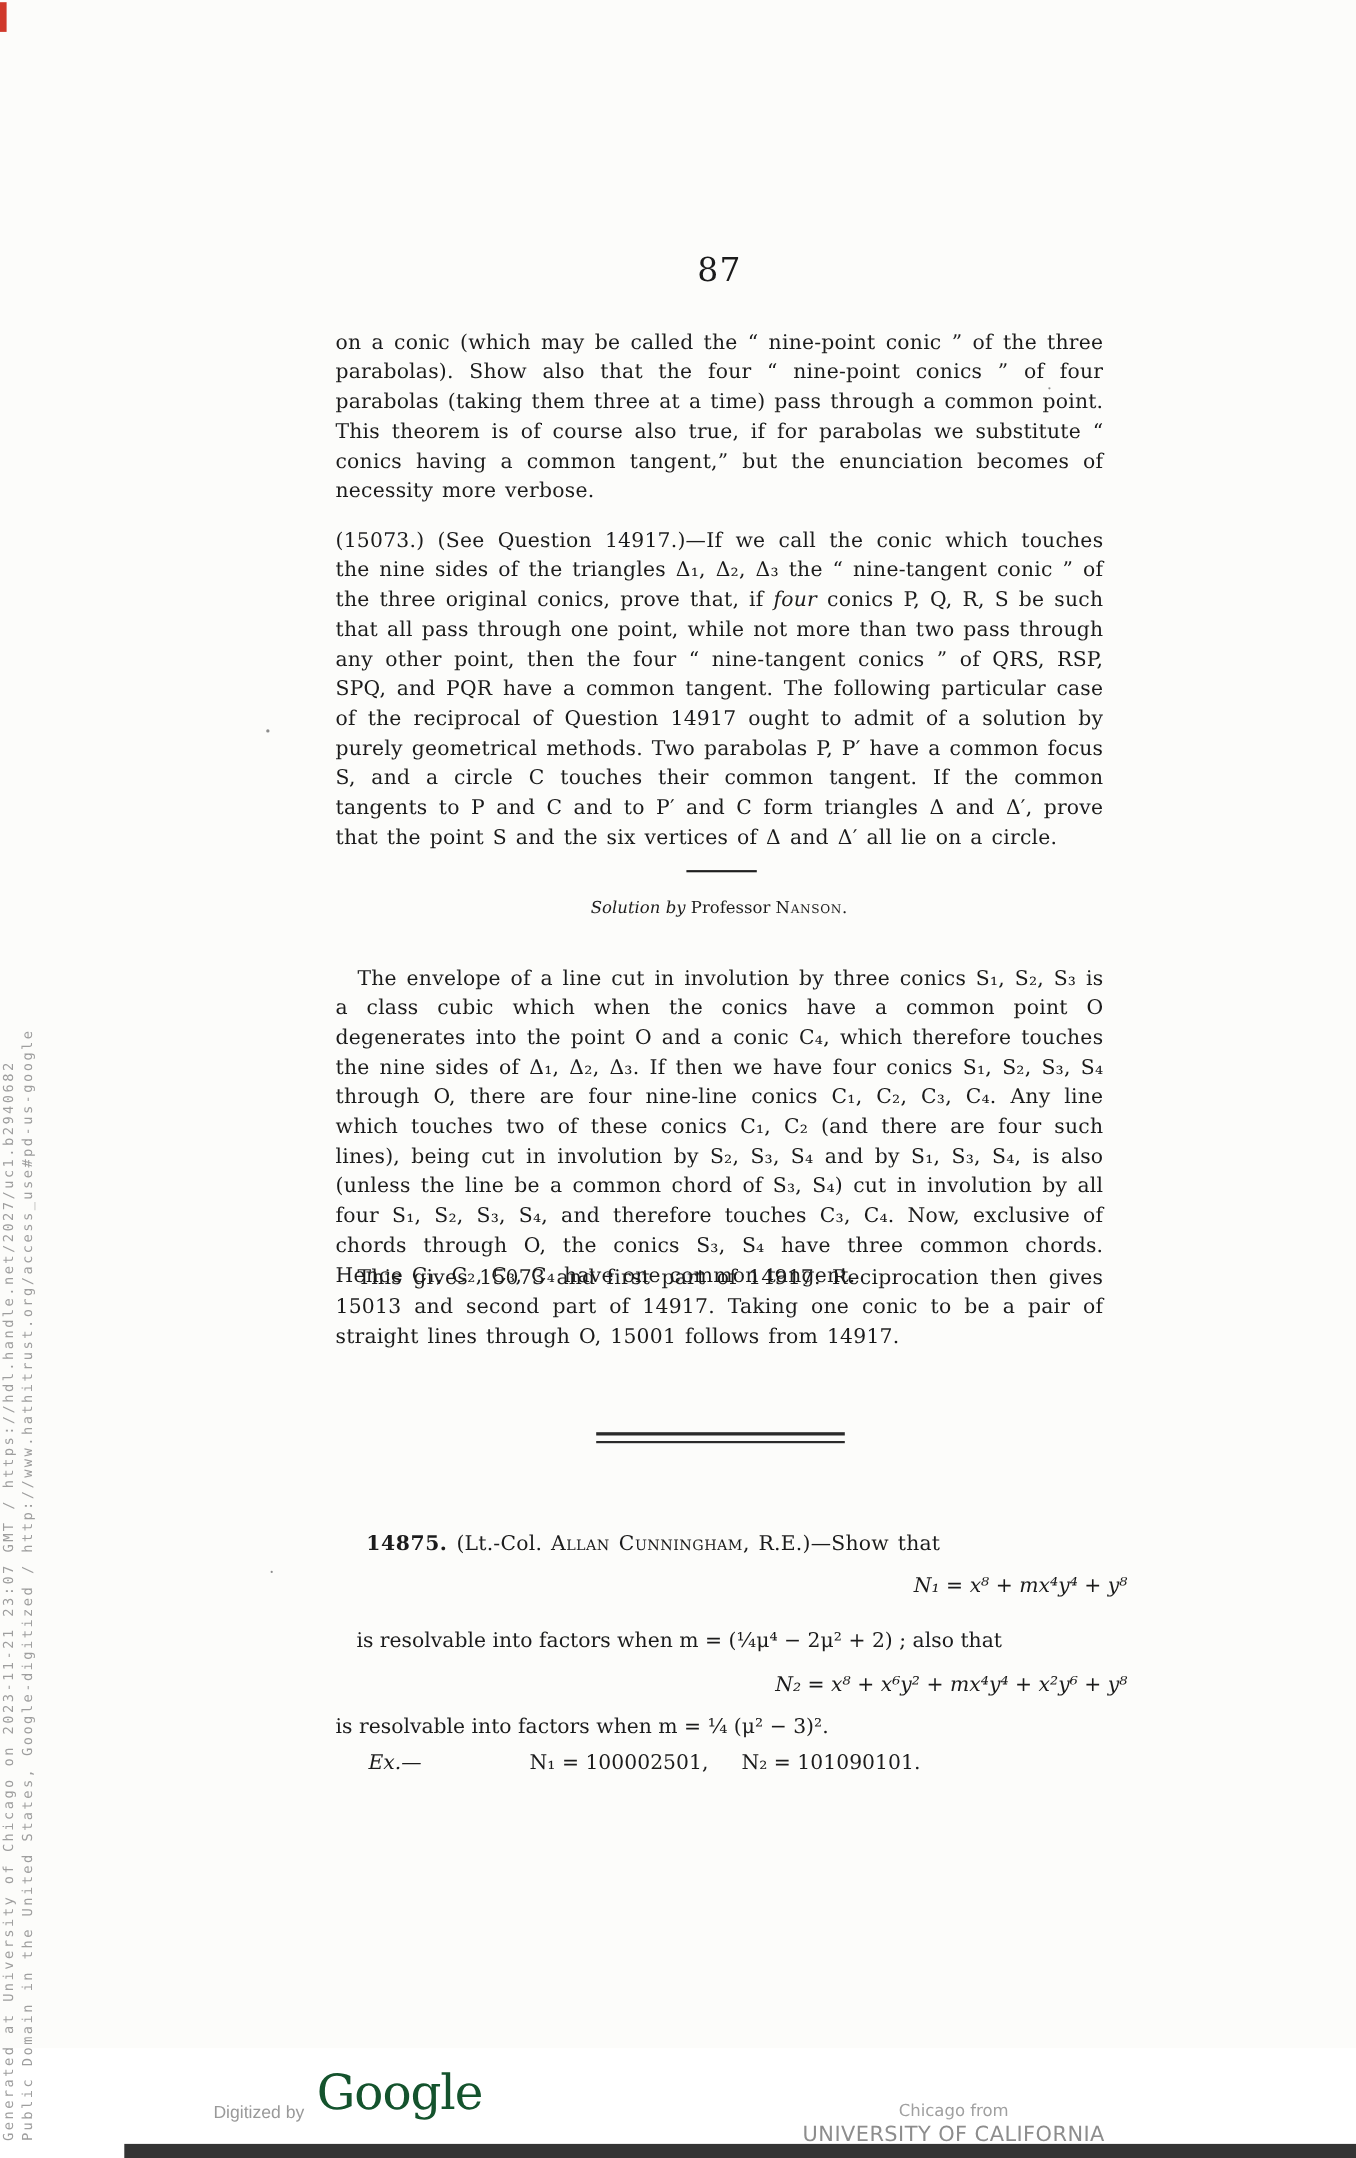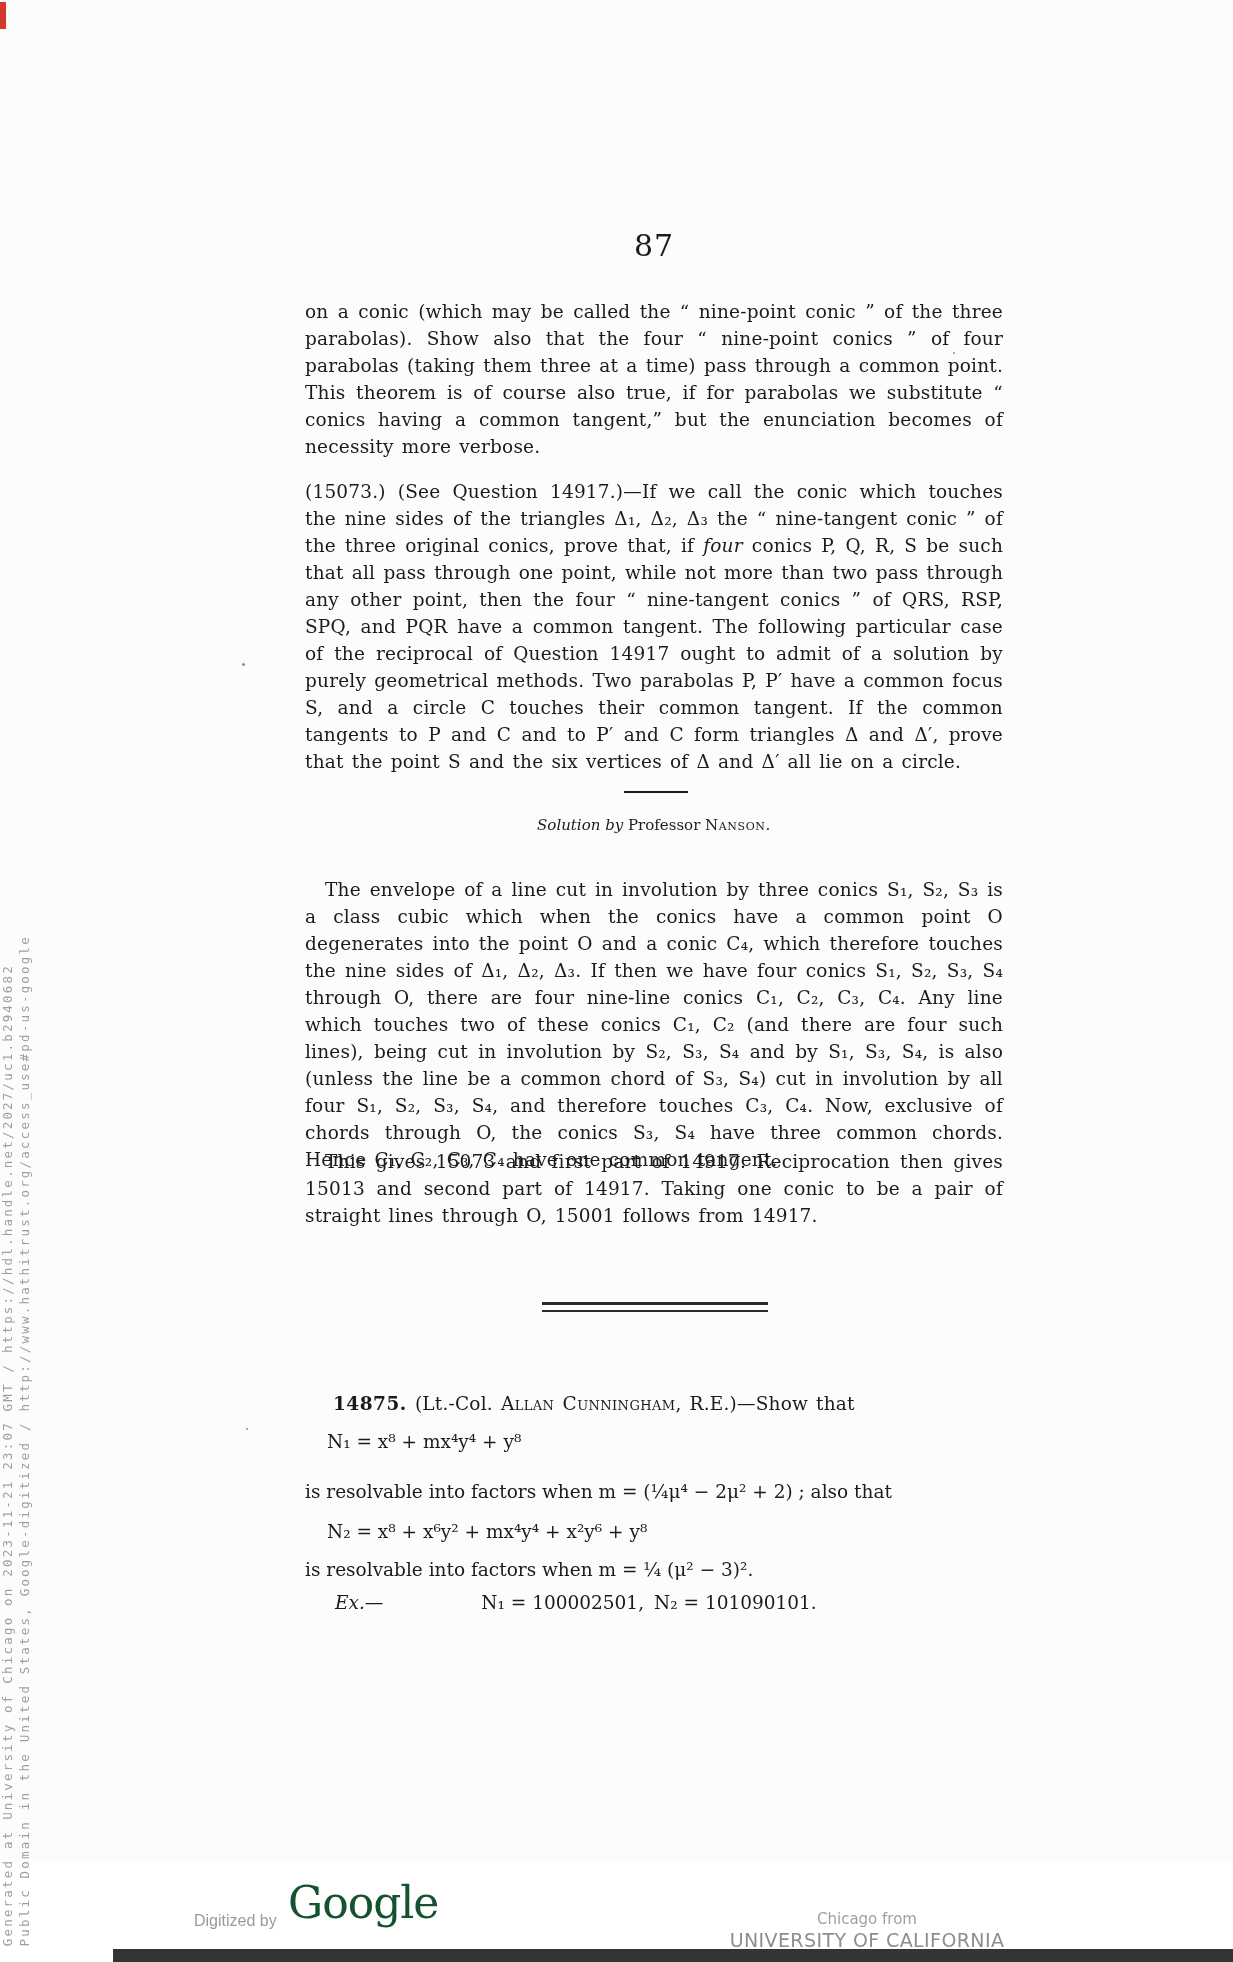--- a/index.html
+++ b/index.html
@@ -31,29 +31,29 @@
   .solution-heading { top:816px; text-align:center; font-size:15px; }
   .solution-heading .sc { font-variant:small-caps; letter-spacing:0.6px; }
   .sp1 { top:876px; }
   .sp2 { top:1148px; }
   .double-rule { position:absolute; left:542px; top:1302px; width:226px; height:5px;
                  border-top:3px solid #2a2a2a; border-bottom:2px solid #2a2a2a; }
   .q2-heading { top:1390px; font-size:18.5px; line-height:27px; text-indent:28px; }
   .q2-heading .num { font-weight:bold; letter-spacing:0.5px; }
   .q2-heading .sc { font-variant:small-caps; letter-spacing:0.4px; }
   .eqline { font-size:18.5px; line-height:27px; }
-  .eq { text-align:left; padding-left:22px; }
+  .eq { text-align:right; font-style:italic; padding-left:22px; }
   .eq1 { top:1428px; }
   .eq2 { top:1518px; }
-  .q2-line2 { top:1478px; }
+  .q2-line2 { top:1478px;margin-left:19px; }
   .q2-line4 { top:1556px; }
   .ex-row { top:1592px; font-size:18.5px; }
   .ex-row .ex-label { font-style:italic; margin-left:30px; }
   .ex-row .v1 { margin-left:98px; }
-  .ex-row .v2 { margin-left:10px; }
+  .ex-row .v2 { margin-left:30px; }
 
   .speck { position:absolute; width:3px; height:3px; border-radius:50%; background:#8c8c8c; }
   .speck.a { left:242px; top:663px; }
   .speck.b { left:953px; top:352px; width:2px; height:2px; }
   .speck.c { left:246px; top:1428px; width:2px; height:2px; }
 
   
   .digitized { position:absolute; left:194px; top:1912px; font-family:Liberation Sans, sans-serif; font-size:16px; color:#9a9a9a; }
   .google { position:absolute; left:288px; top:1880px; font-family:"DejaVu Serif", serif; font-size:44px; line-height:46px; color:#14532d; letter-spacing:-1px;text-align:center; }
   .orig-box { position:absolute; left:667px; width:400px; top:1910px; text-align:center; font-family:"DejaVu Sans", sans-serif; }

